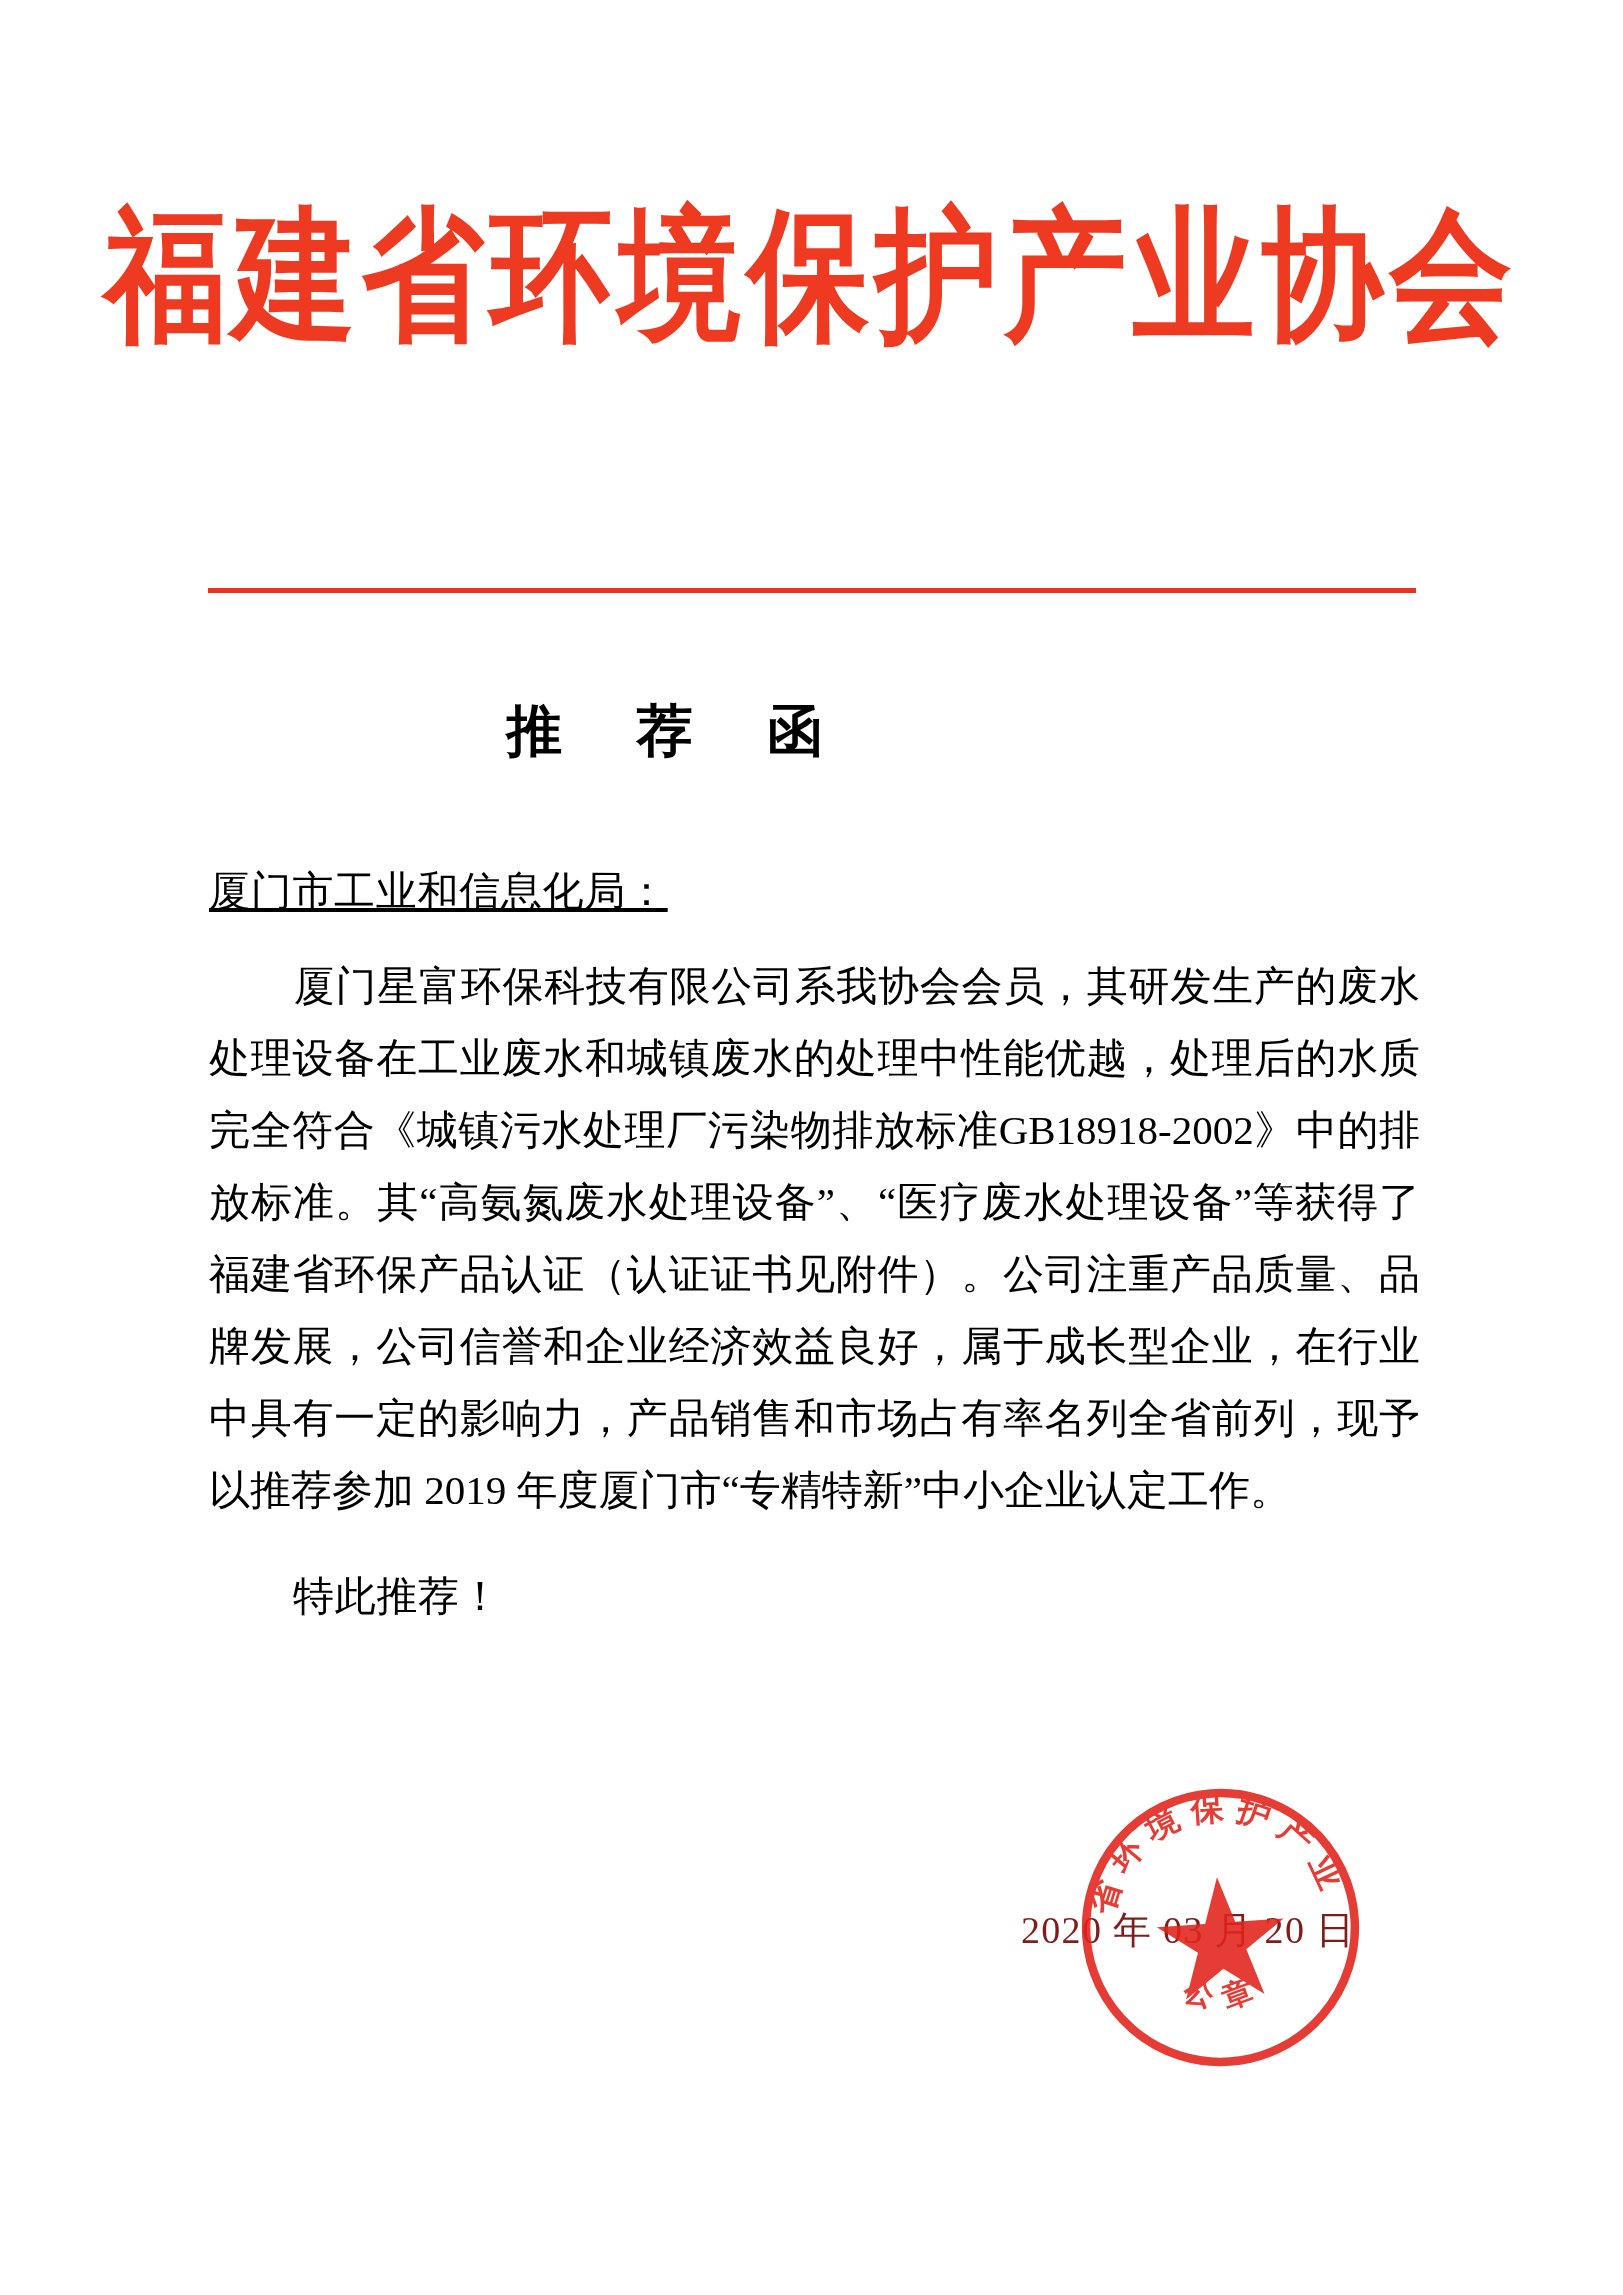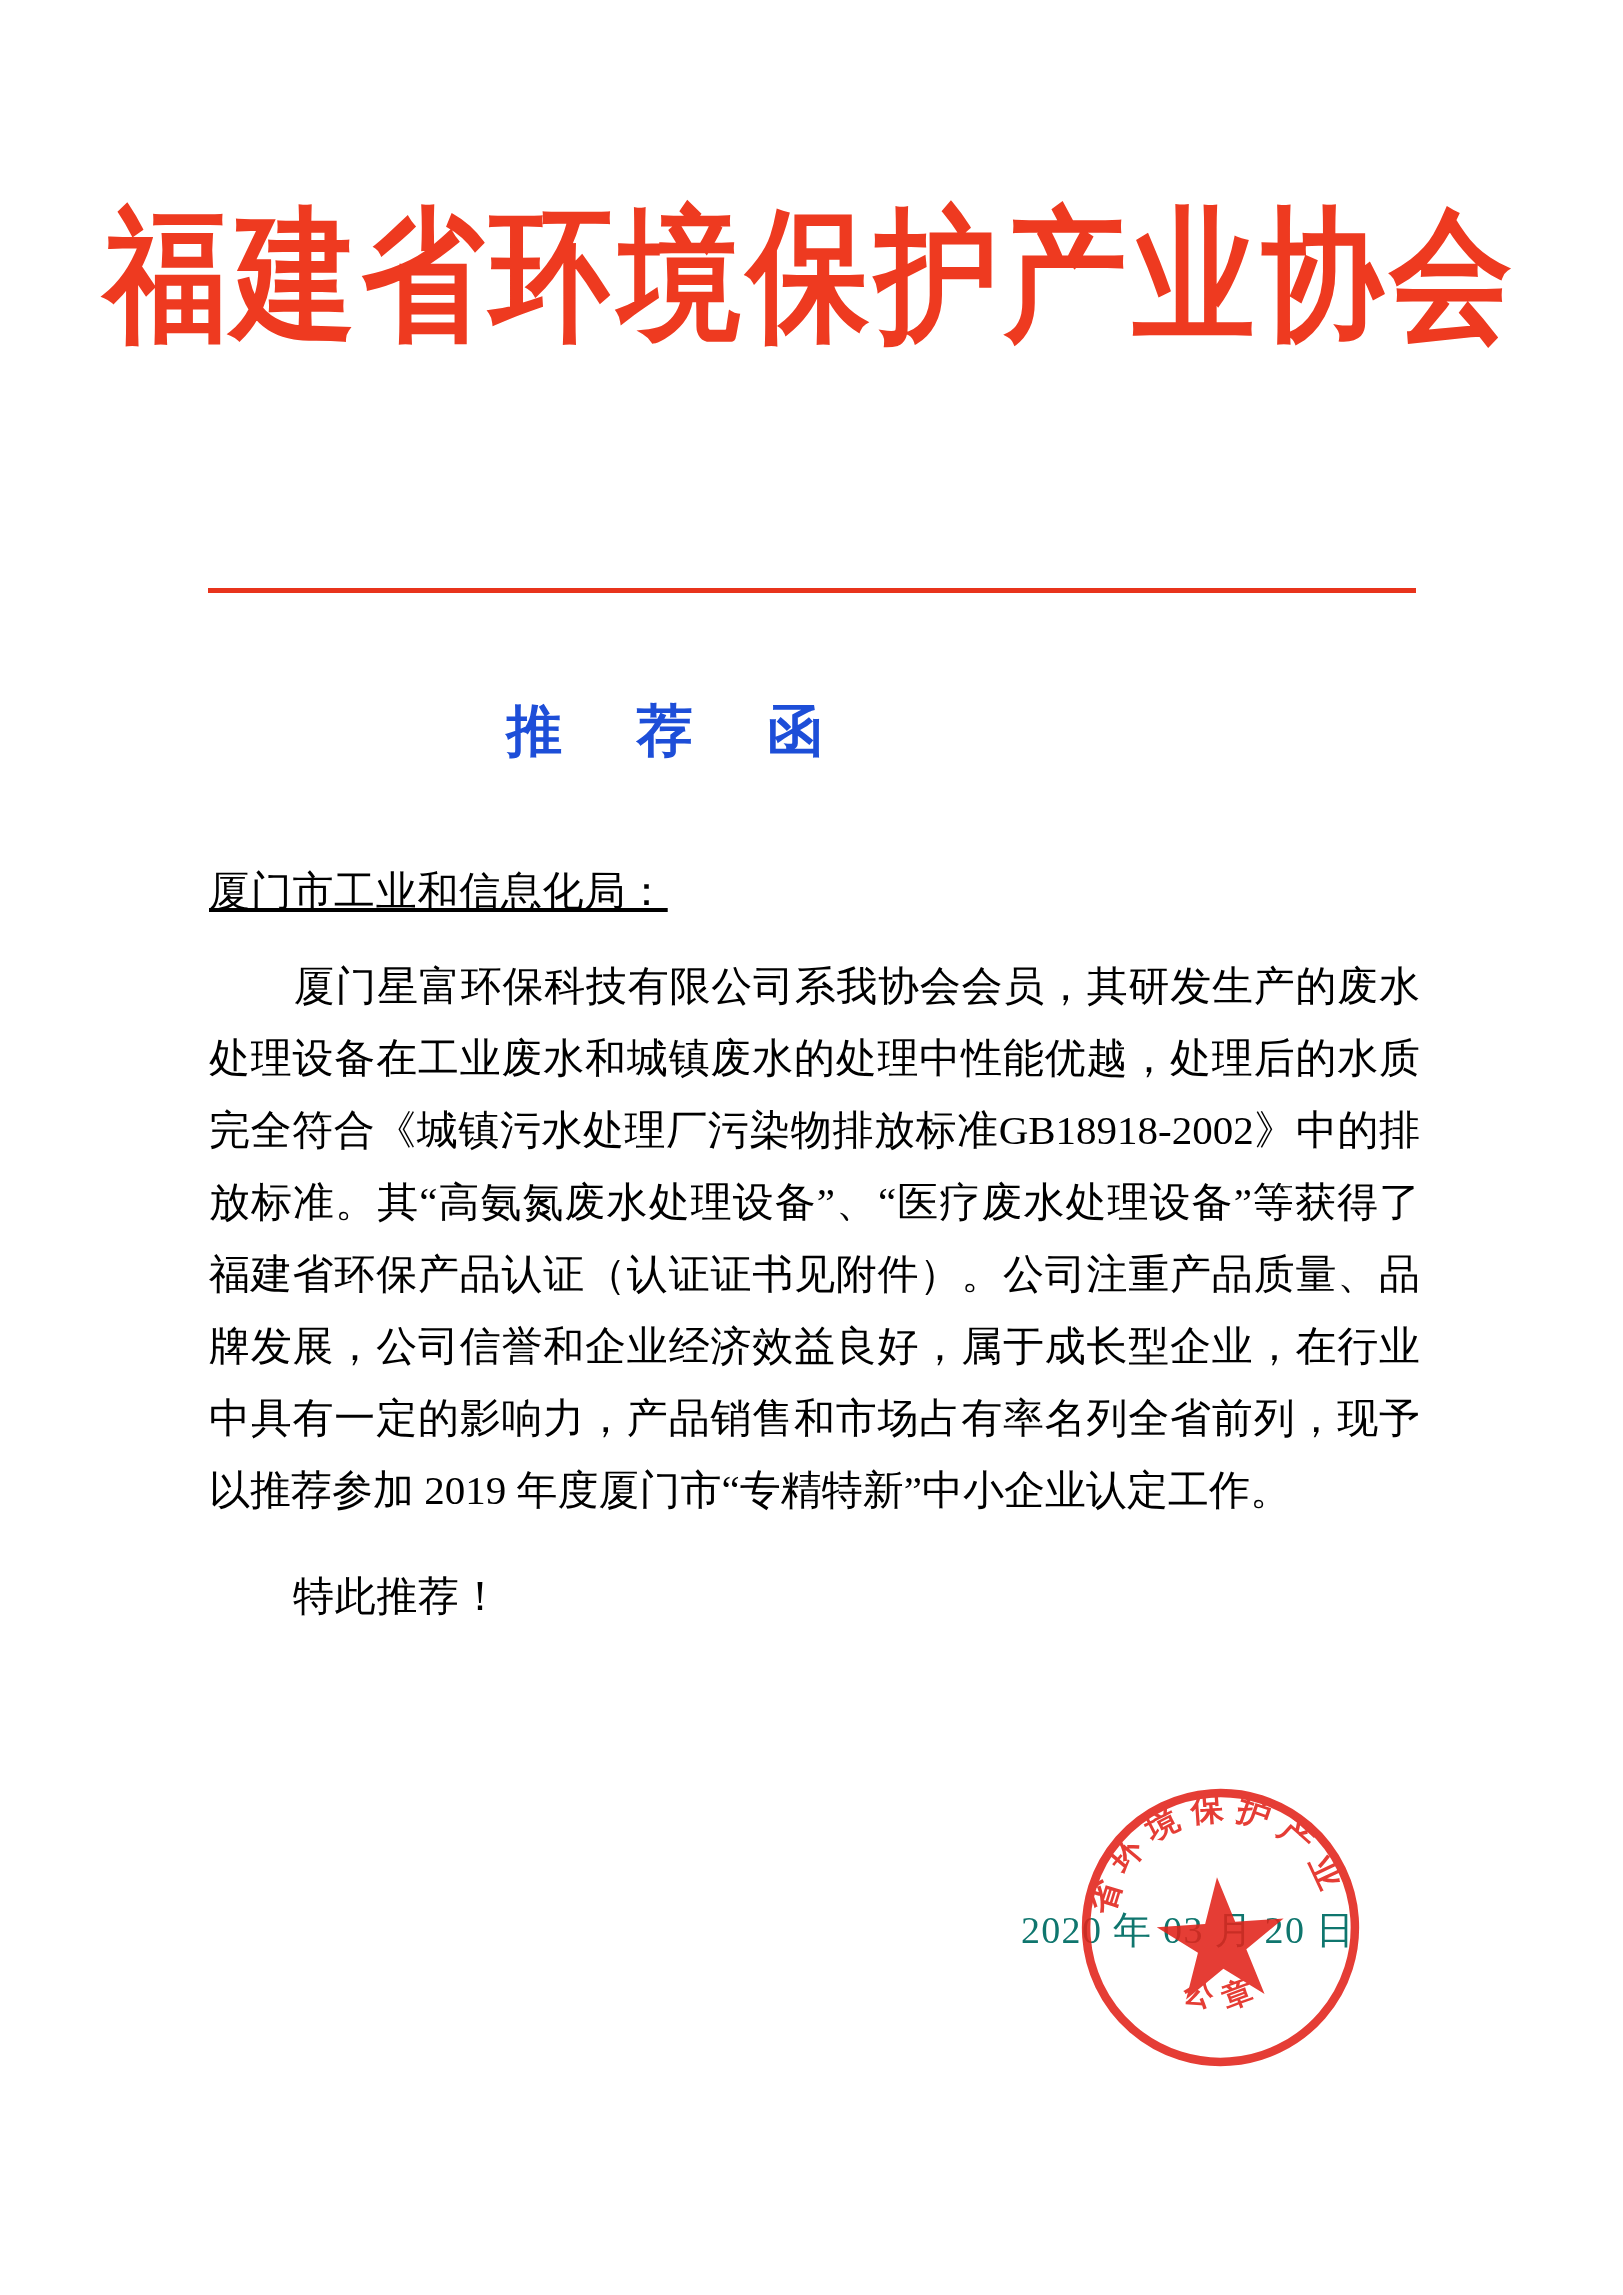--- a/index.html
+++ b/index.html
@@ -52,21 +52,21 @@
   .doc-title {
     position: absolute;
     left: 0;
     top: 694px;
     width: 1357px;
     text-align: center;
     font-family: "DejaVu Sans", "Liberation Sans", sans-serif;
     font-weight: bold;
     font-size: 56px;
     letter-spacing: 27.5px;
-    color: #1d4ed8;
+    color: #000000;
   }
 
   
   .body-block {
     position: absolute;
     left: 209px;
     top: 871px;
     width: 1211px;
   }
   .salutation {
@@ -104,21 +104,21 @@
   }
 
   
   .date-line {
     position: absolute;
     left: 1021px;
     top: 1905px;
     font-size: 38px;
     letter-spacing: 1.3px;
     white-space: nowrap;
-    color: #0f766e;
+    color: #7f1d1d;
   }
 
   
   .seal {
     position: absolute;
     left: 1073px;
     top: 1780px;
     width: 295px;
     height: 295px;
     opacity: 0.88;

